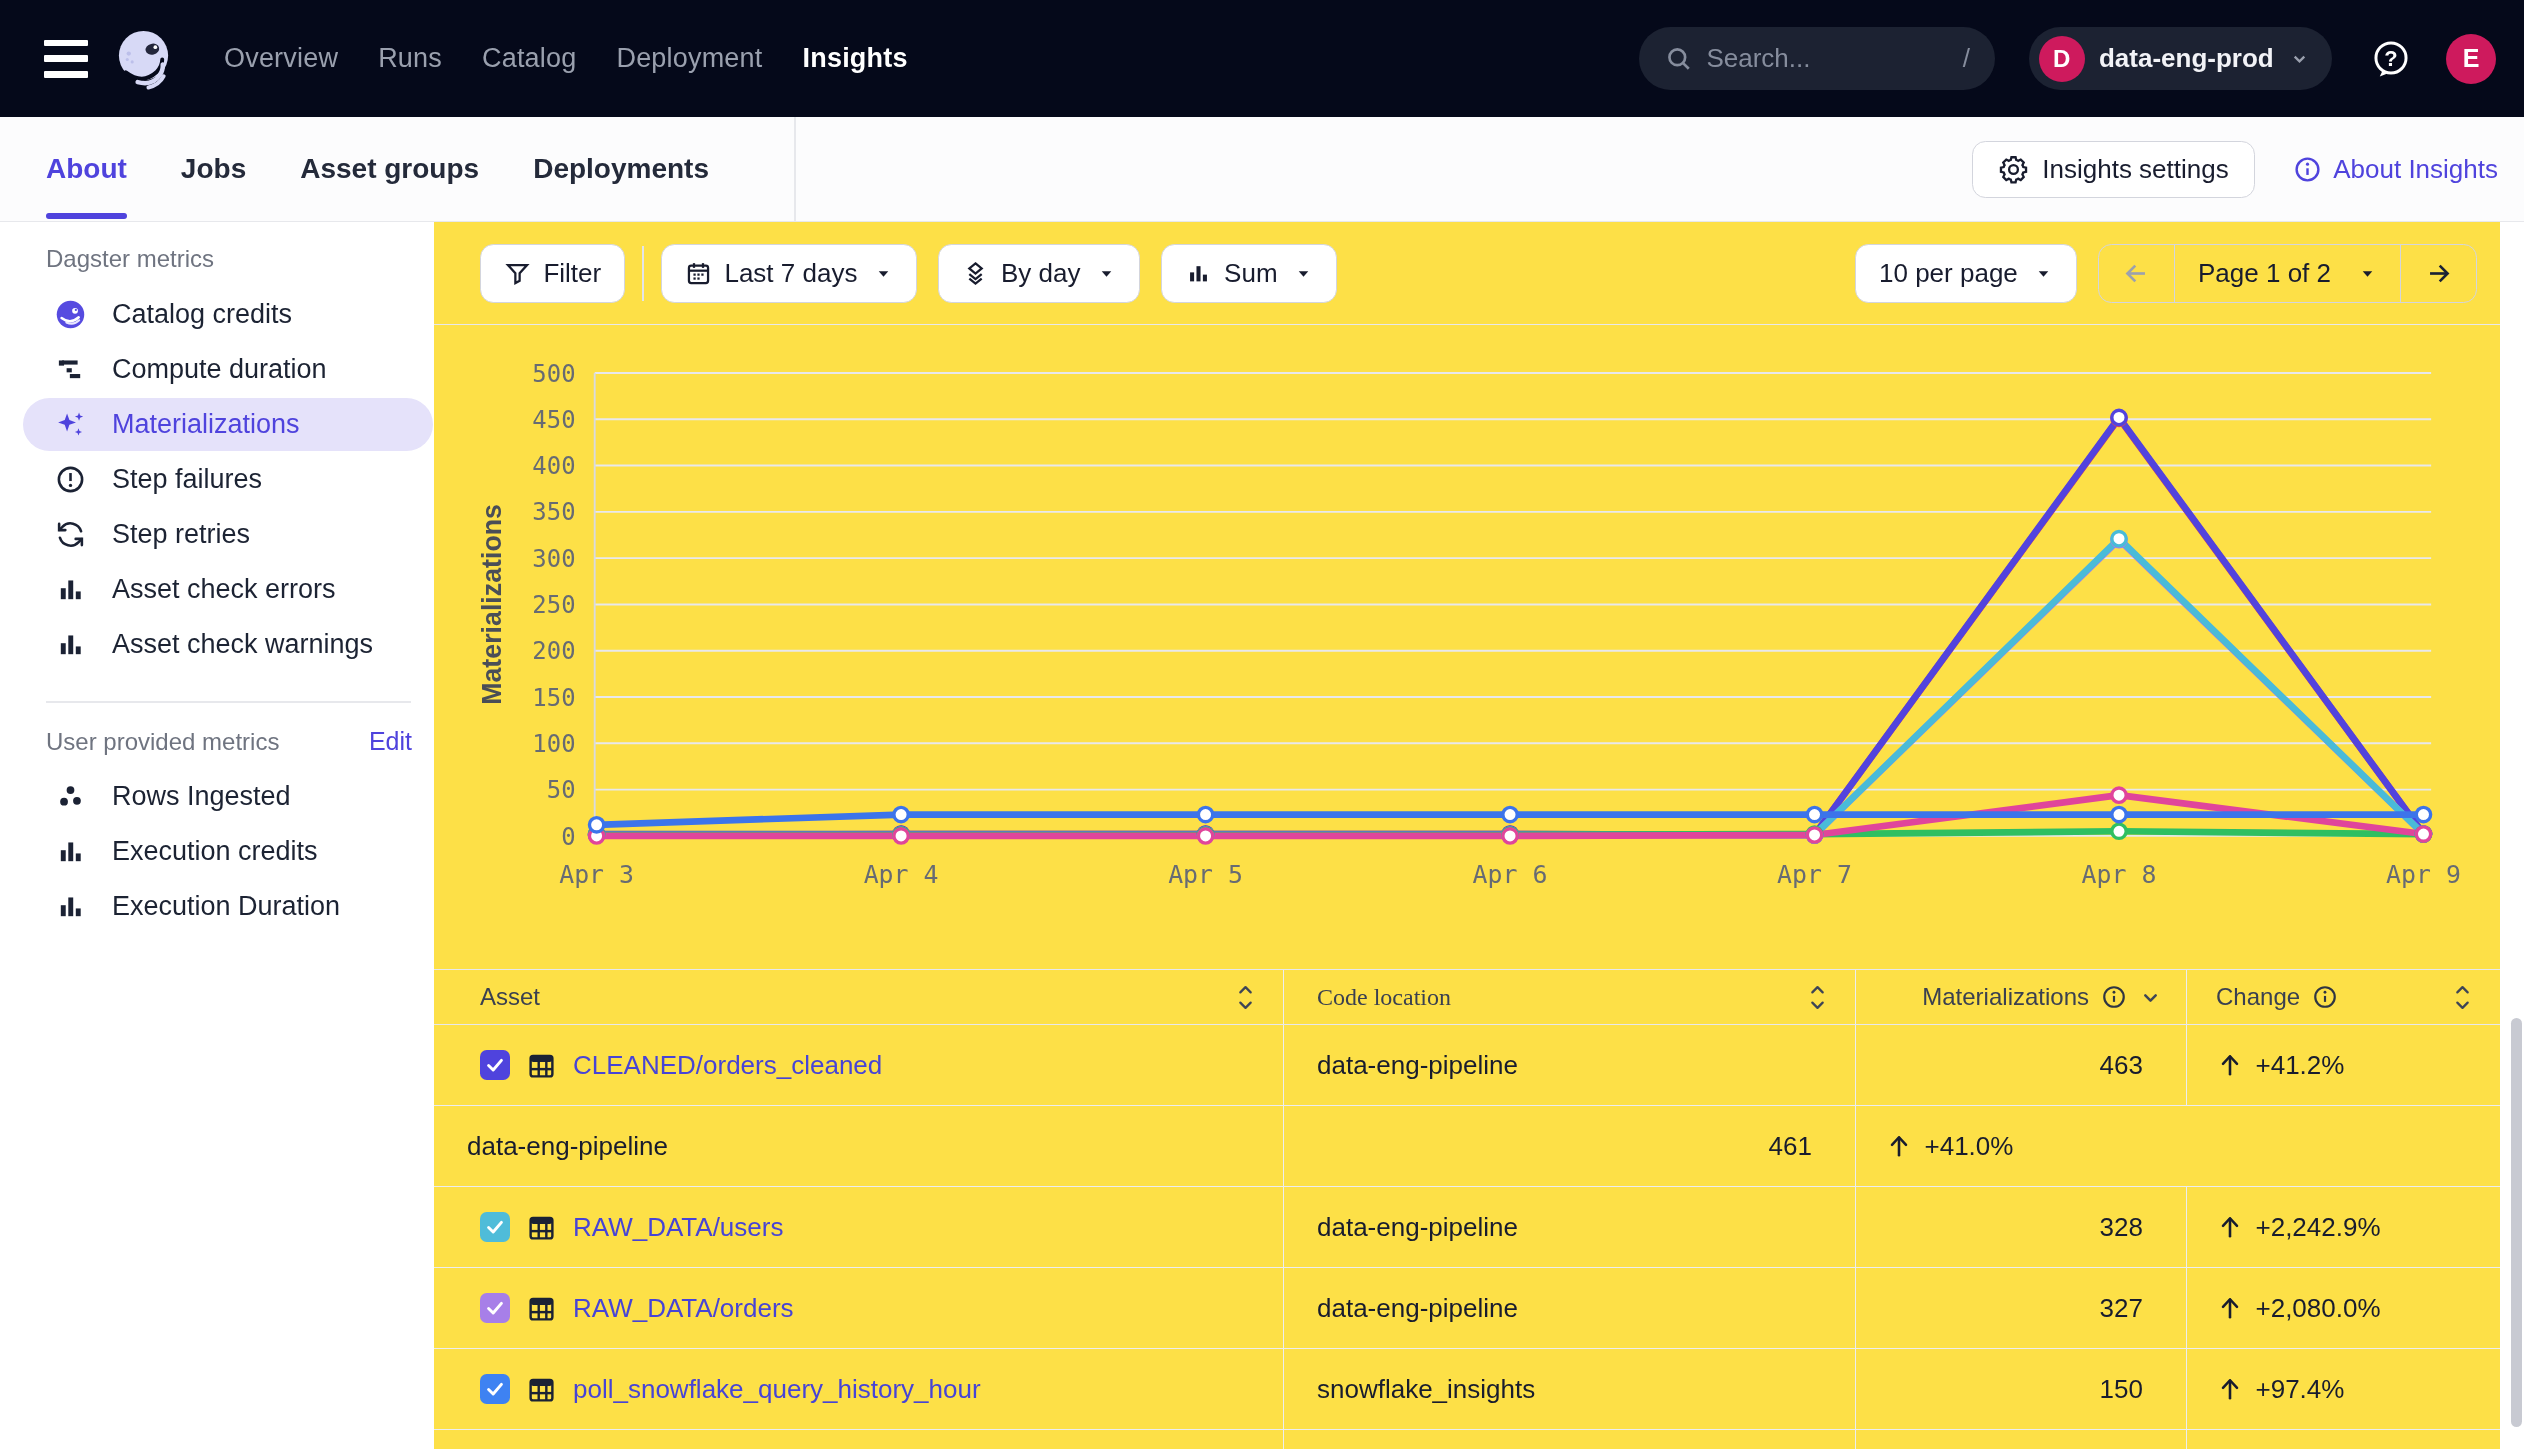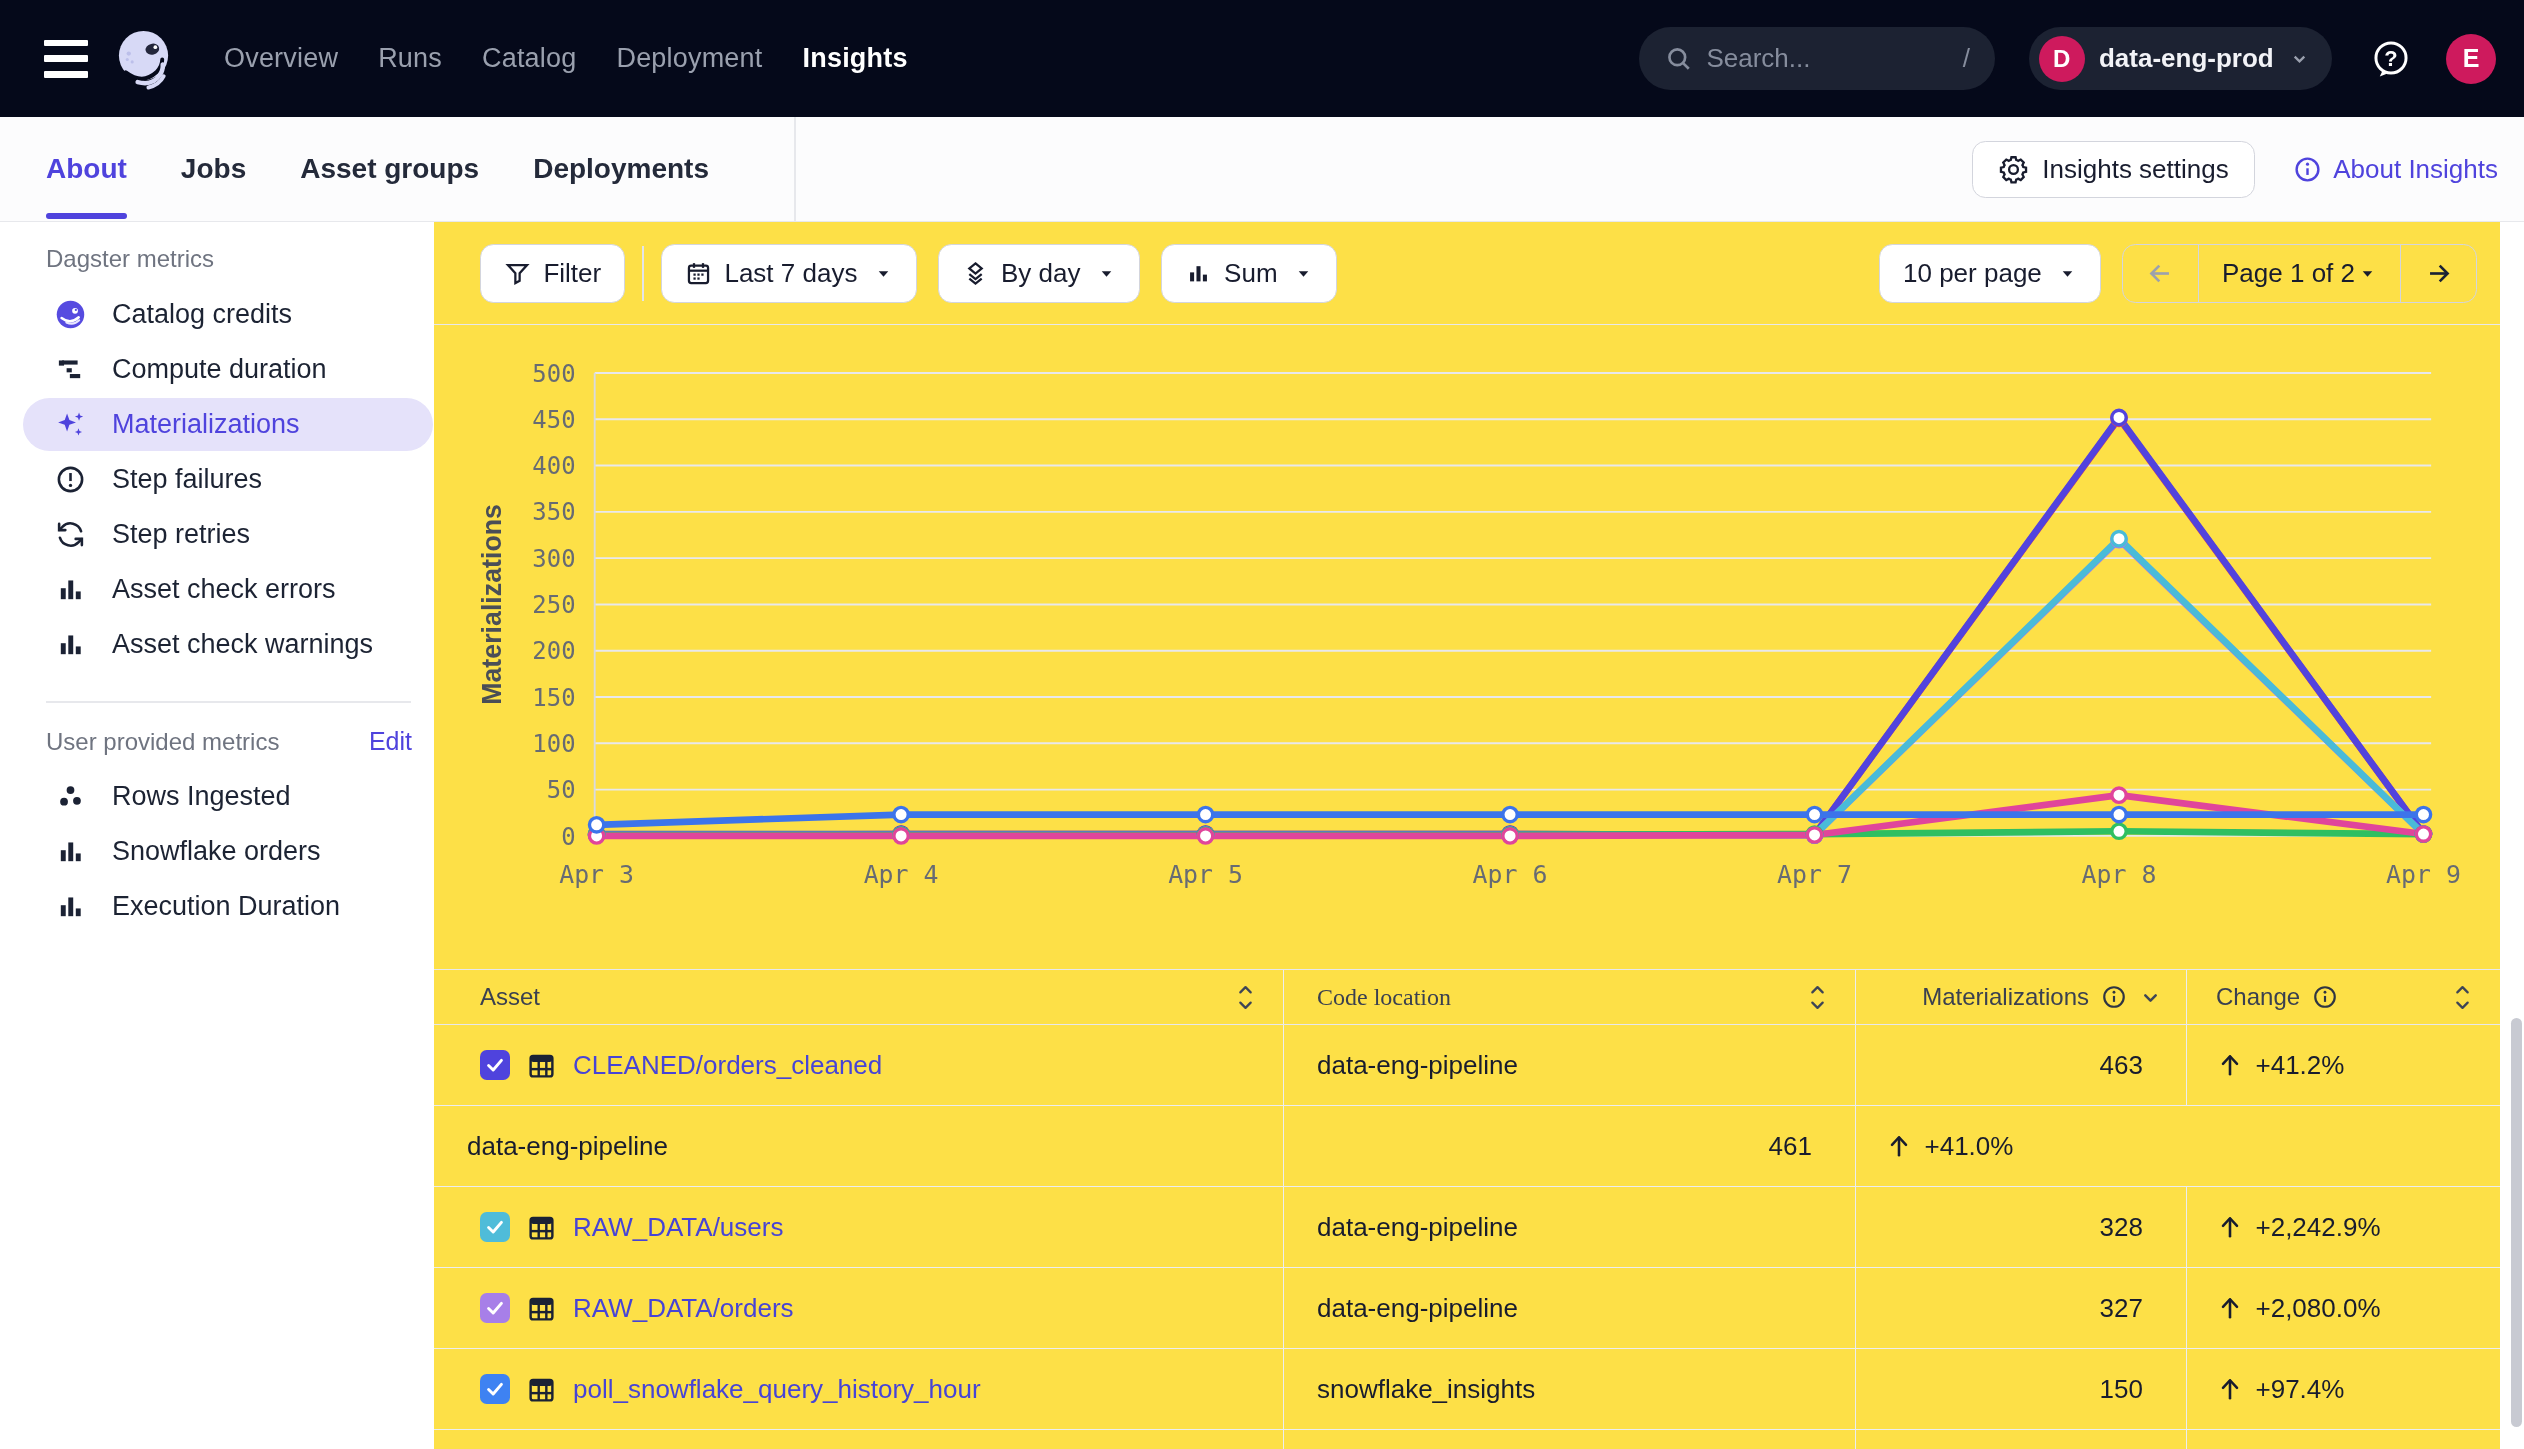--- a/index.html
+++ b/index.html
@@ -76,21 +76,21 @@
   .tbtn { height:59px; border:1.9px solid #D3D5DD; border-radius:13.4px; background:#fff;
     display:flex; align-items:center; gap:12.4px; padding:0 23px; font-size:26px; font-weight:500;
     color:#181C2E; cursor:pointer; }
   .tbtn .caret { margin-left:3.8px; }
   .tb-div { width:1.9px; height:55px; background:#E3E4E9; margin:0 17px; }
   .tbtn + .tbtn { margin-left:21px; }
   .toolbar-right { margin-left:auto; display:flex; align-items:center; gap:21px; }
   .pager { height:59px; border:1.9px solid #D3D5DD; border-radius:13.4px; display:flex; align-items:stretch; }
   .pager .cell { display:flex; align-items:center; justify-content:center; padding:0 23px; cursor:pointer; }
   .pager .cell + .cell { border-left:1.9px solid #D3D5DD; }
-  .pager .lbl { font-size:26px; font-weight:500; color:#181C2E; display:flex; align-items:center; gap:3px; }
+  .pager .lbl { font-size:26px; font-weight:500; color:#181C2E; display:flex; align-items:center; gap:27px; }
 
   
   .chart-wrap { position:relative; width:2066px; height:644px; }
   .chart-wrap svg { position:absolute; left:0; top:0; }
 
   
   .tablewrap { width:2066px; }
   .t-grid { display:grid; grid-template-columns:849px 572px 331px 314px; }
   .t-head { border-top:1.9px solid #E7E8EC; border-bottom:1.9px solid #E7E8EC; height:56px; }
   .t-head .cell { display:flex; align-items:center; font-size:24px; color:#3A4050; font-weight:500; }
@@ -293,21 +293,21 @@
           <span>Rows Ingested</span>
         </div>
         <div class="side-item">
           <span class="s-icon">
             <svg width="31" height="31" viewBox="0 0 24 24" fill="currentColor">
               <rect x="4.5" y="11" width="3.8" height="8.5"></rect>
               <rect x="10.3" y="5" width="3.8" height="14.5"></rect>
               <rect x="16.1" y="13.5" width="3.8" height="6"></rect>
             </svg>
           </span>
-          <span>Snowflake orders</span>
+          <span>Execution credits</span>
         </div>
         <div class="side-item">
           <span class="s-icon">
             <svg width="31" height="31" viewBox="0 0 24 24" fill="currentColor">
               <rect x="4.5" y="11" width="3.8" height="8.5"></rect>
               <rect x="10.3" y="5" width="3.8" height="14.5"></rect>
               <rect x="16.1" y="13.5" width="3.8" height="6"></rect>
             </svg>
           </span>
           <span>Execution Duration</span>

